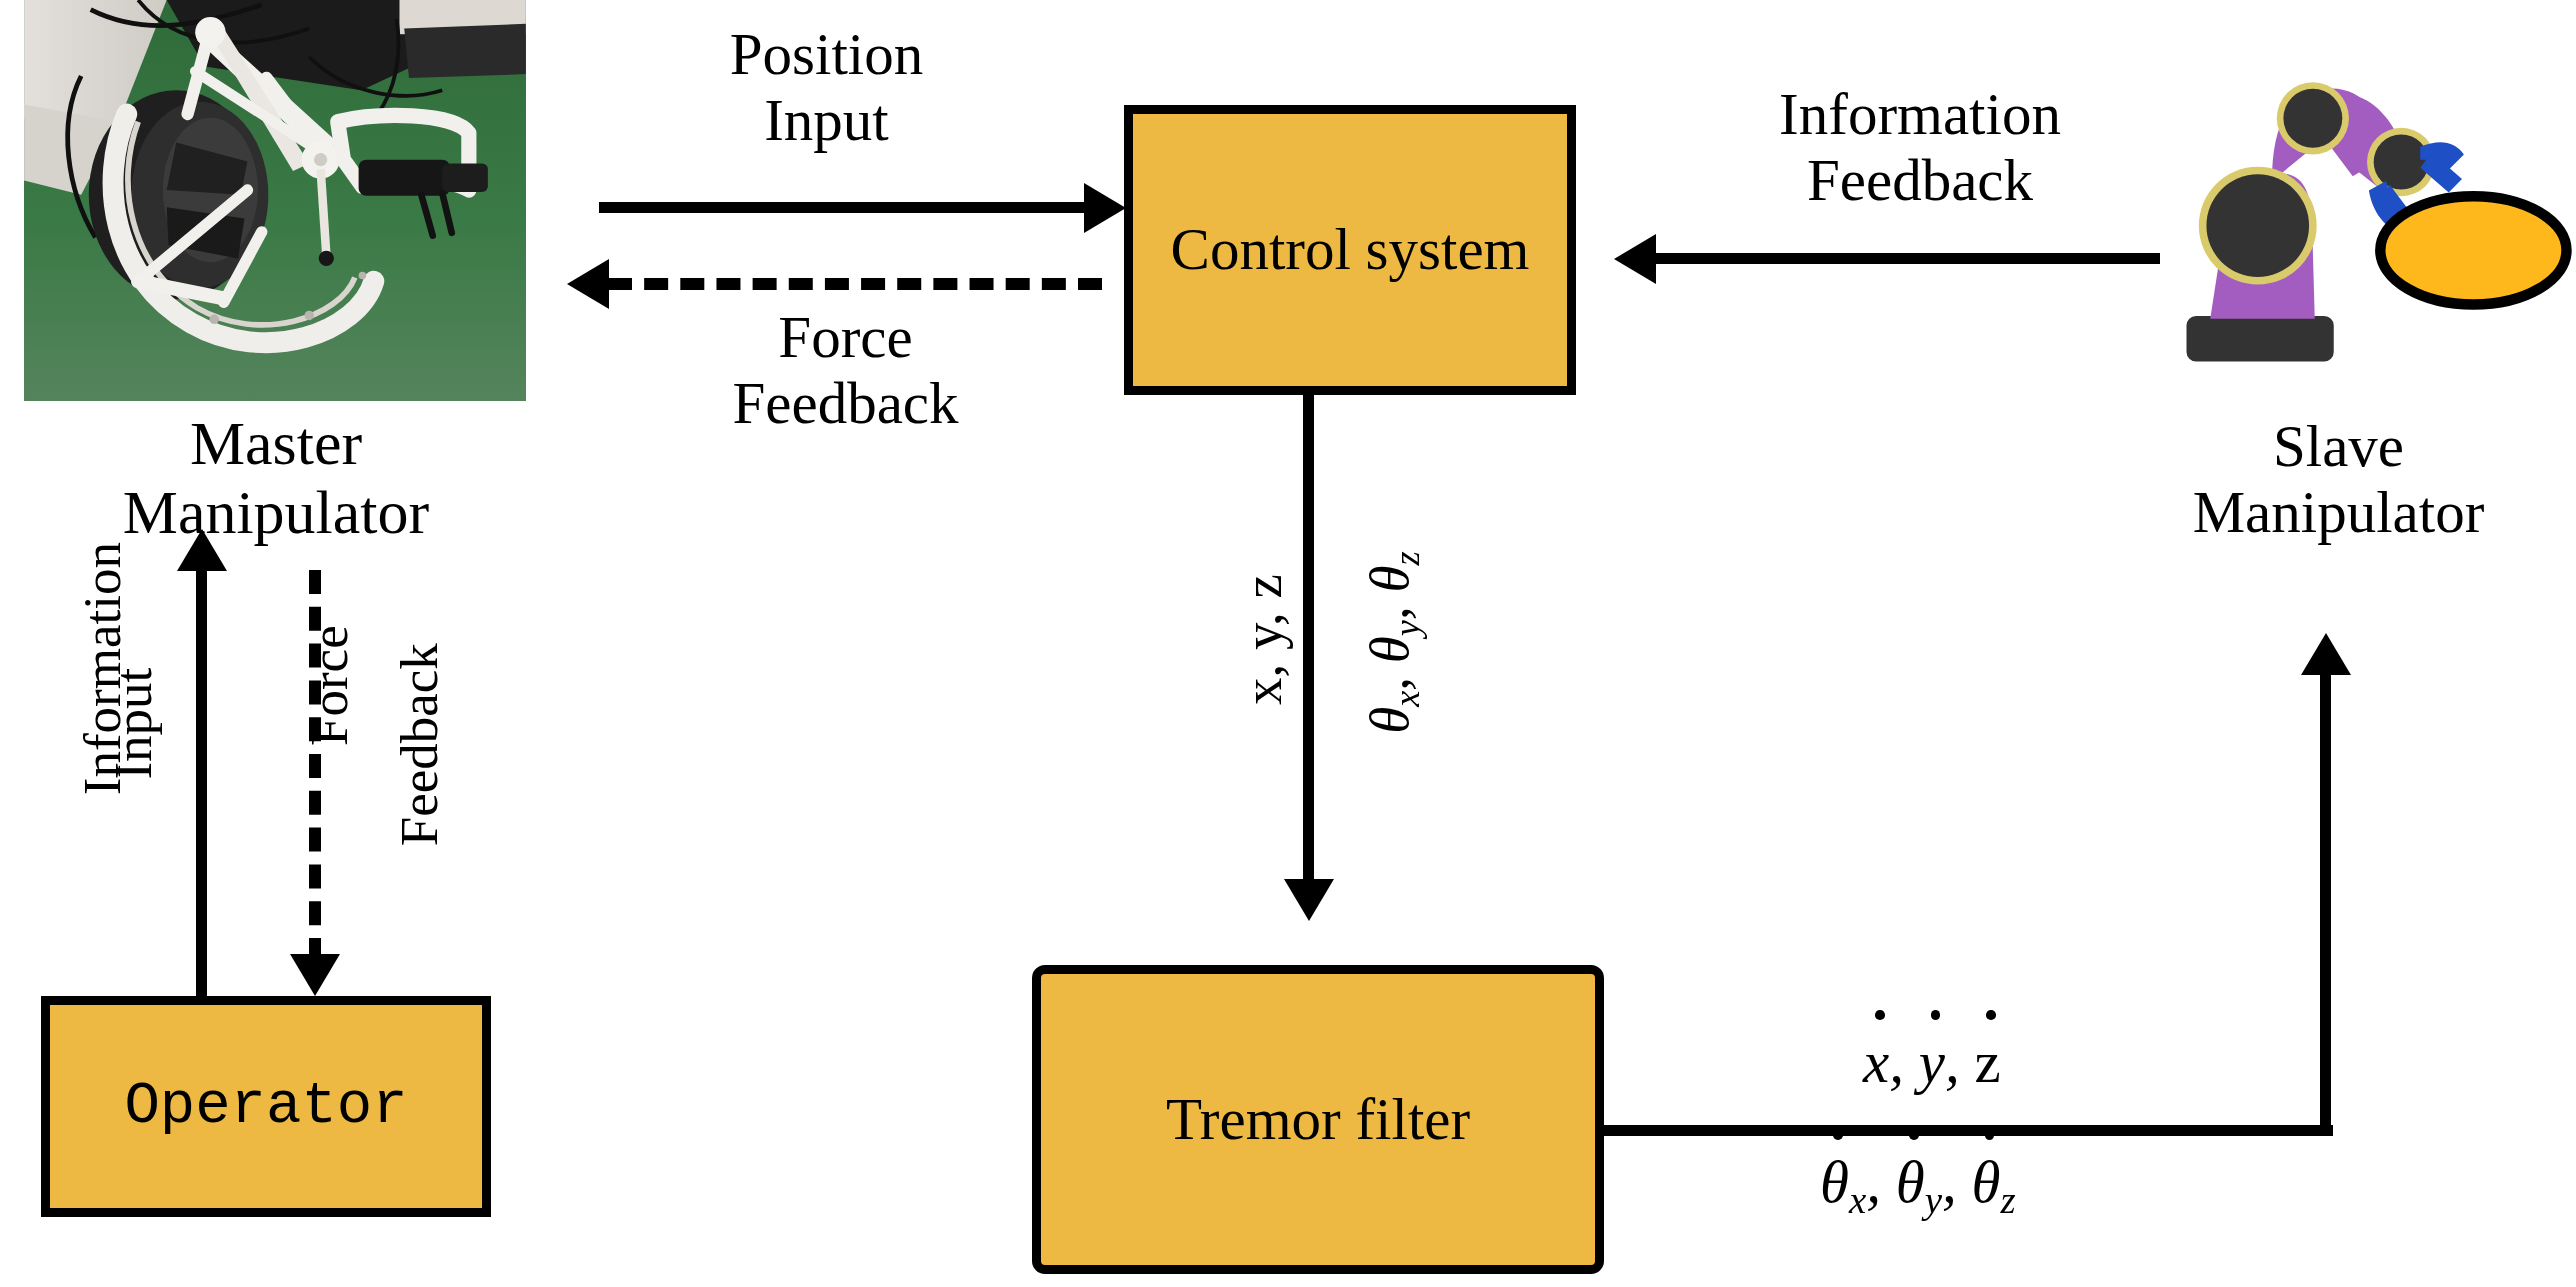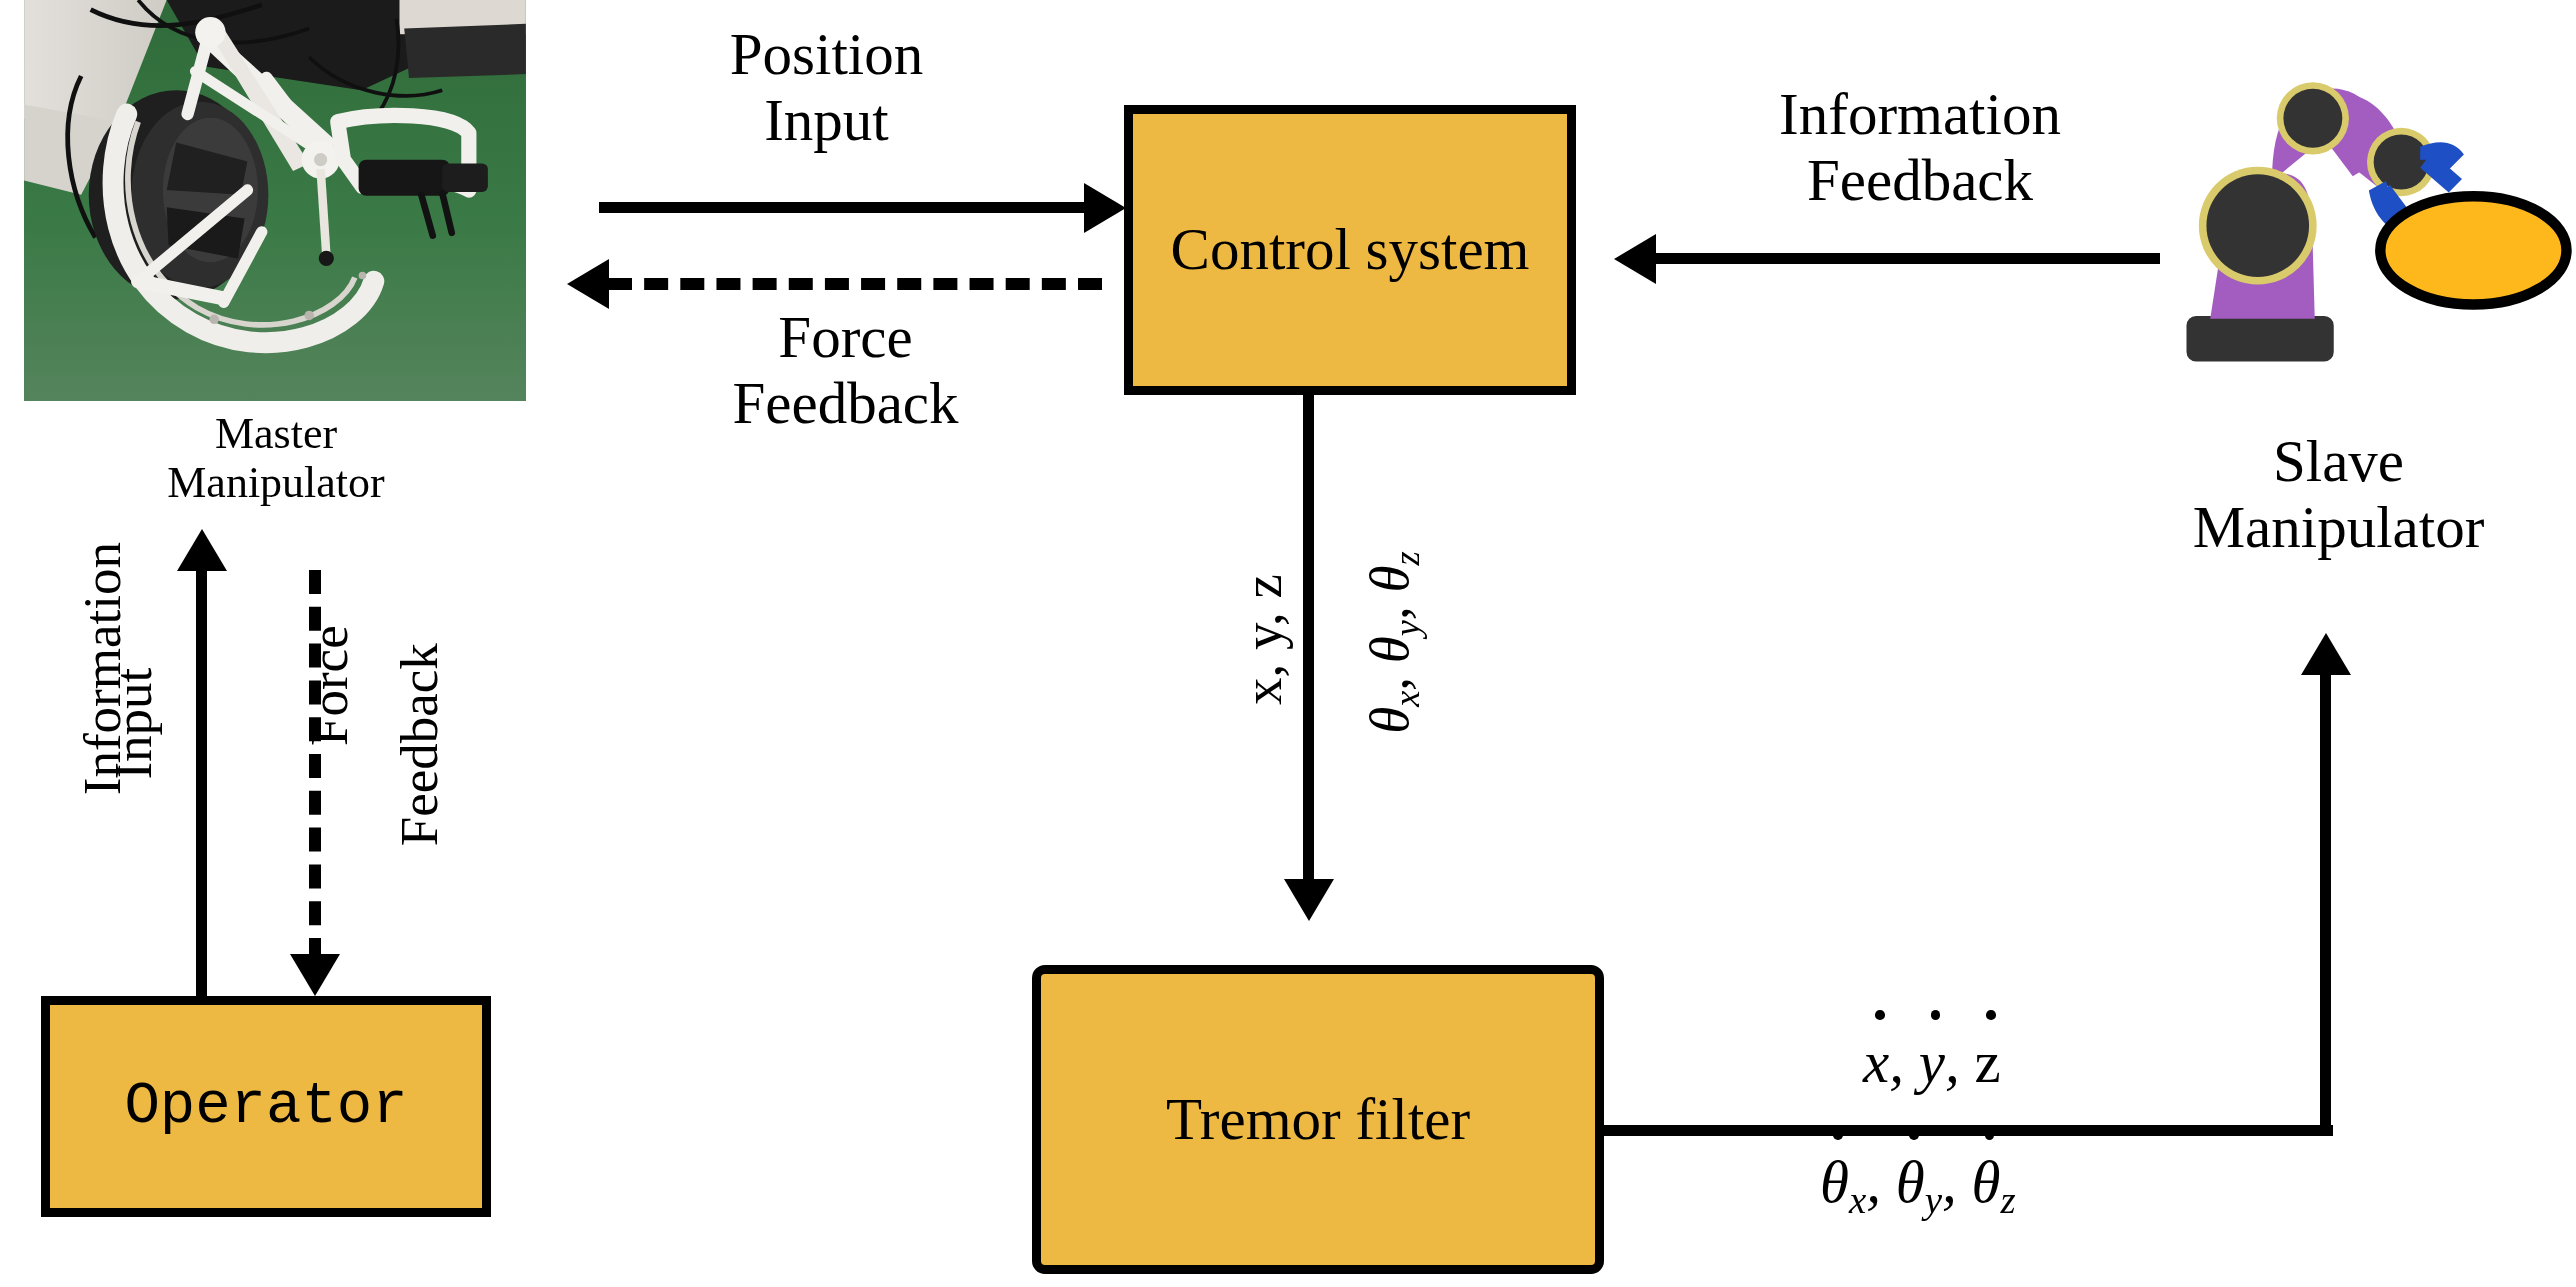--- a/index.html
+++ b/index.html
@@ -163,21 +163,21 @@
       <rect x="352" y="168" width="96" height="38" rx="8" fill="#161616"></rect>
       <rect x="440" y="172" width="48" height="30" rx="6" fill="#1d1d1d"></rect>
       <path d="M418,205 L430,248 M440,203 L450,245" stroke="#121212" stroke-width="7" stroke-linecap="round"></path>
 
       <circle cx="300" cy="332" r="5" fill="#b9b5ae"></circle>
       <circle cx="356" cy="290" r="4" fill="#b9b5ae"></circle>
       <circle cx="200" cy="336" r="5" fill="#b9b5ae"></circle>
     </svg>
   </div>
 
-  <div class="lbl" style="left:24px; top:409px; width:504px; font-size:44px;">
+  <div class="lbl" style="left:24px; top:409px; width:504px; font-size:62px;">
     <div>Master</div>
     <div>Manipulator</div>
   </div>
 
   <div class="lbl" style="left:627px; top:21px; width:399px; font-size:59px;">
     <div>Position</div>
     <div>Input</div>
   </div>
   <div class="hline" style="left:599px; top:202px; width:504px;"></div>
   <div class="ahead right" style="left:1084px; top:183px;"></div>
@@ -225,21 +225,21 @@
 
       <path d="M276,104 C296,96 312,98 322,112 L302,132 C294,120 286,116 276,118 Z" fill="#1F4FC4"></path>
       <path d="M288,110 L320,138 L306,152 L276,126 Z" fill="#1F4FC4"></path>
       <path d="M240,140 C246,164 258,178 272,182 L268,200 C244,196 226,176 222,150 Z" fill="#1F4FC4"></path>
       <path d="M244,144 L268,176 L254,186 L232,156 Z" fill="#1F4FC4"></path>
 
       <ellipse cx="332" cy="213" rx="98" ry="57" fill="#FFB81C" stroke="#000000" stroke-width="11"></ellipse>
     </svg>
   </div>
 
-  <div class="lbl" style="left:2101px; top:428px; width:475px; font-size:59px;">
+  <div class="lbl" style="left:2101px; top:413px; width:475px; font-size:59px;">
     <div>Slave</div>
     <div>Manipulator</div>
   </div>
 
   <div class="vline" style="left:1303px; top:394px; height:487px;"></div>
   <div class="ahead down" style="left:1284px; top:879px;"></div>
 
   <div class="math rot90ccw" style="left:1129px; top:608px; width:266px; text-align:center;">
     <span class="upr">x, y, z</span>
   </div>

